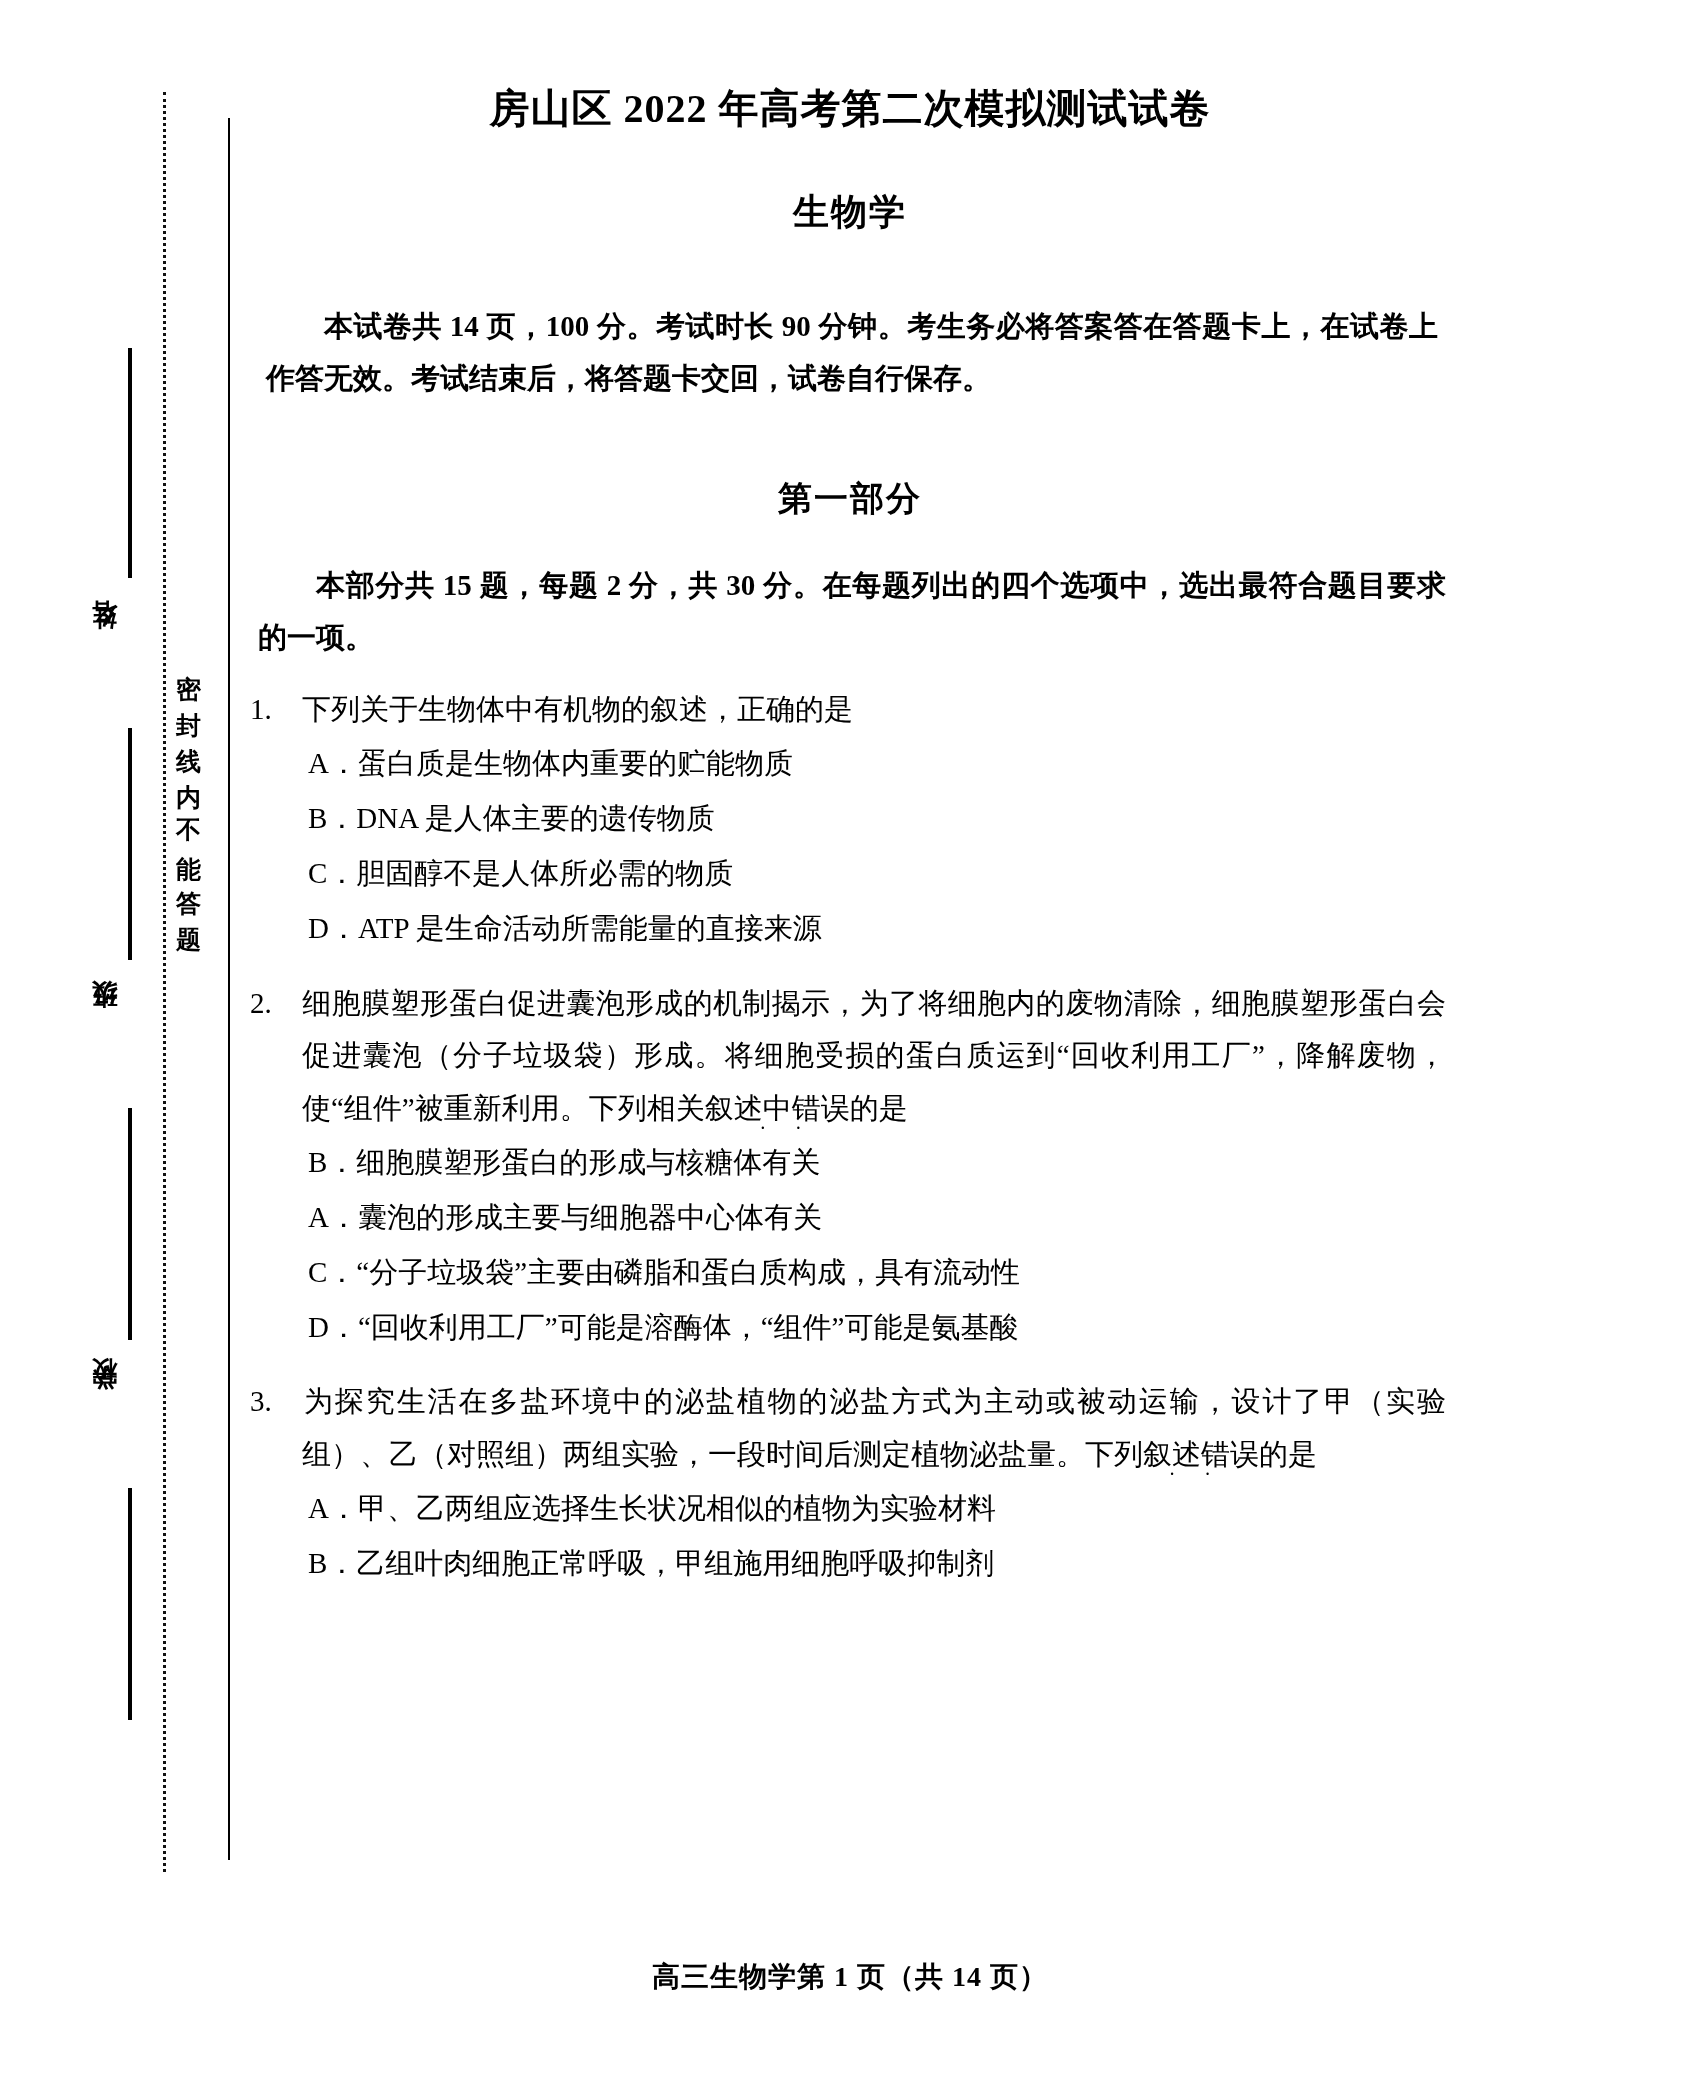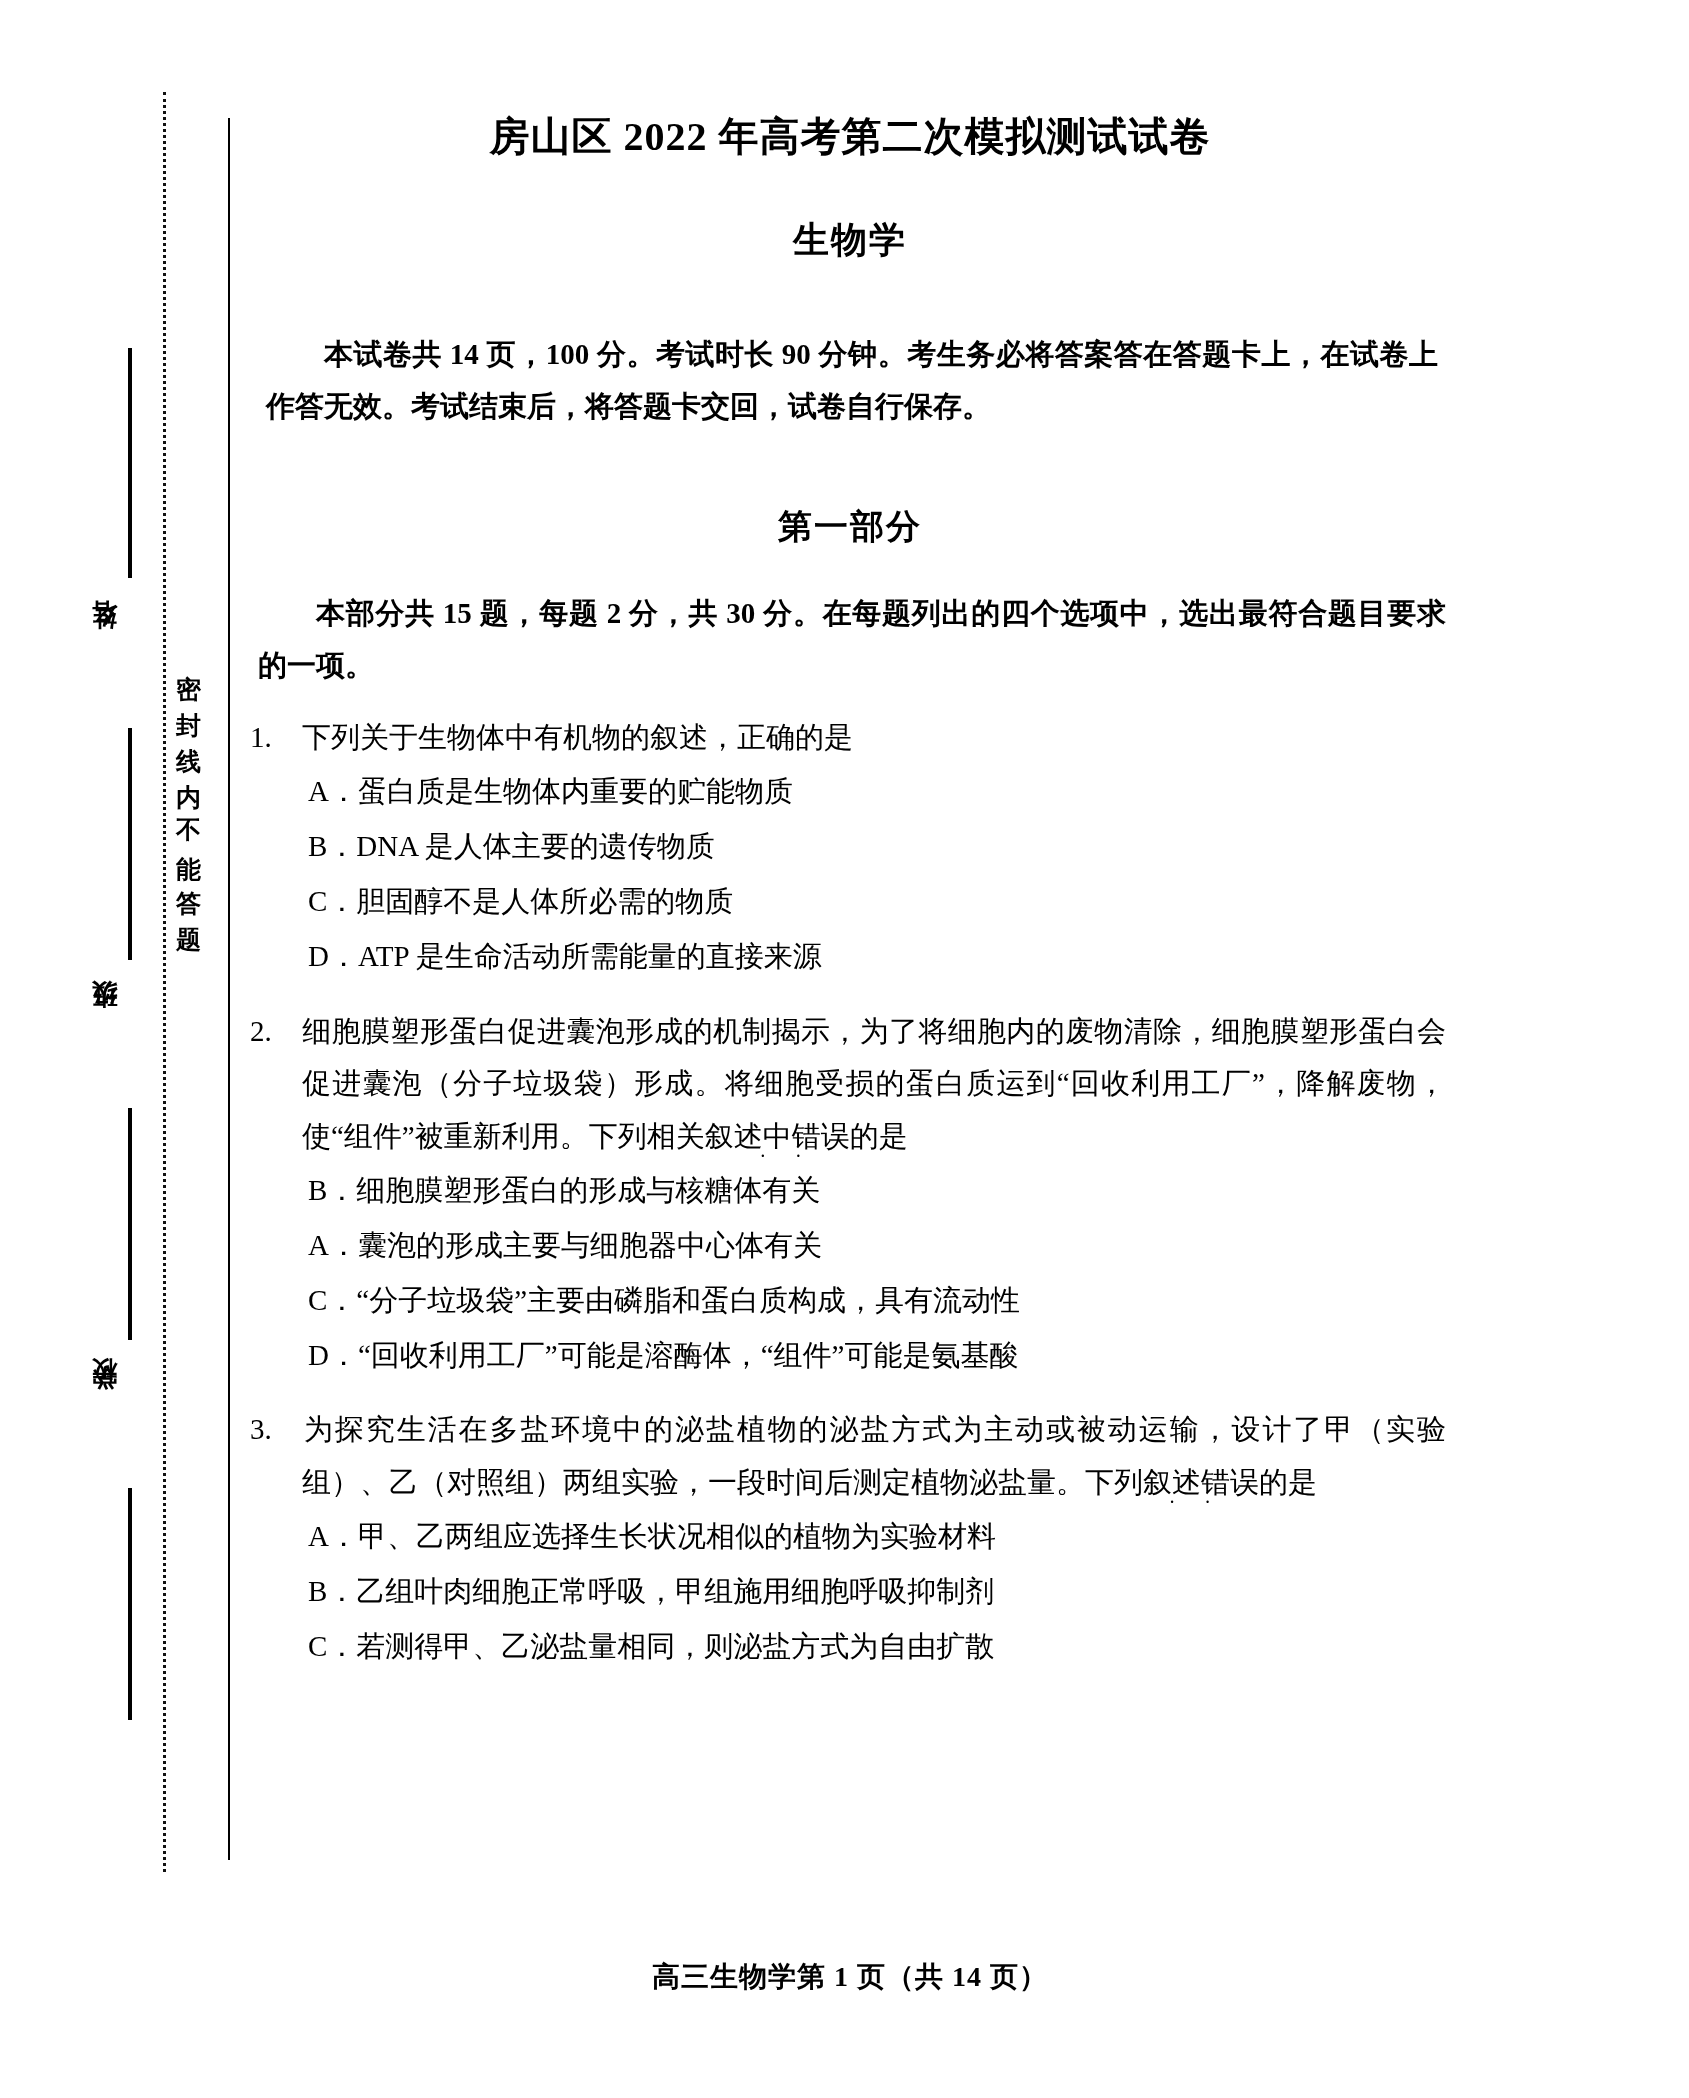--- a/index.html
+++ b/index.html
@@ -81,21 +81,21 @@
   
   .content {
     position: absolute;
     left: 250px;
     top: 0;
     width: 1200px;
   }
 
   .doc-title {
     margin: 0;
-    padding-top: 109px;
+    padding-top: 81px;
     text-align: center;
     font-size: 40px;
     font-weight: bold;
     letter-spacing: 1px;
     font-family: "Liberation Serif", "DejaVu Serif", serif;
   }
   .doc-subject {
     margin: 12px;
     padding-top: 40px;
     text-align: center;
@@ -264,21 +264,20 @@
       </ul>
     </div>
 
     <div class="question">
       <p class="q-stem">
         <span class="q-num">3.</span><span>为探究生活在多盐环境中的泌盐植物的泌盐方式为主动或被动运输，设计了甲（实验组）、乙（对照组）两组实验，一段时间后测定植物泌盐量。下列叙述</span><span class="underdot">错误</span><span>的是</span>
       </p>
       <ul class="opt-list">
         <li class="opt-row stacked"><span class="opt-letter">A．</span><span>甲、乙两组应选择生长状况相似的植物为实验材料</span></li>
         <li class="opt-row stacked"><span class="opt-letter">B．</span><span>乙组叶肉细胞正常呼吸，甲组施用细胞呼吸抑制剂</span></li>
-        <li class="opt-row stacked"><span class="opt-letter">C．</span><span>若测得甲、乙泌盐量相同，则泌盐方式为自由扩散</span></li>
       </ul>
     </div>
 
   </div>
 
   <div class="footer">高三生物学第 1 页（共 14 页）</div>
 
 </div>
 
 </body></html>

